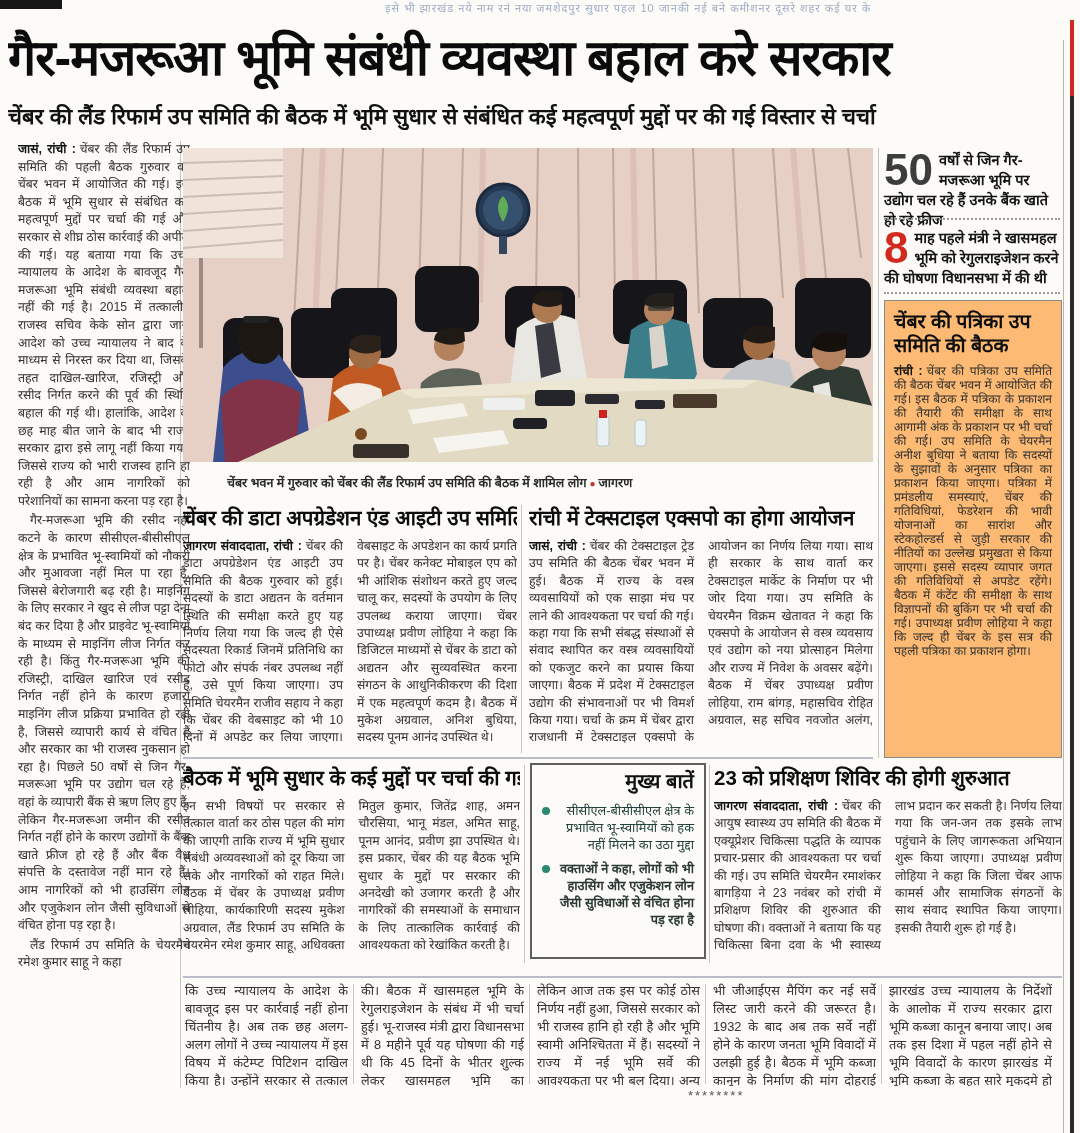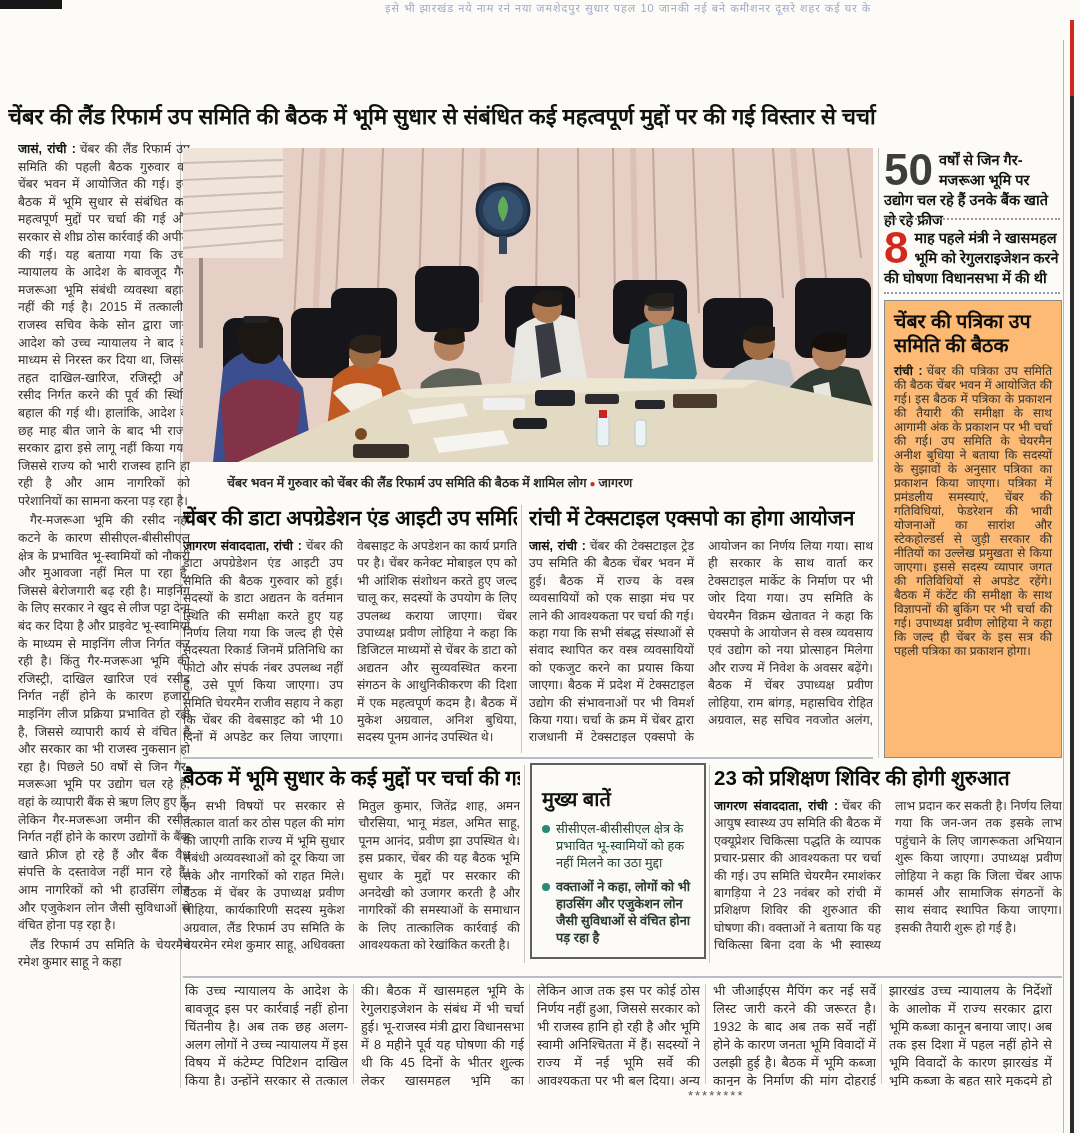--- a/index.html
+++ b/index.html
@@ -36,21 +36,21 @@
   .hl .txt { font-size:14.5px; font-weight:700; line-height:20px; color:#151515; }
   .dotted { position:absolute; left:884px; width:176px; border-top:2px dotted #9a9a9a; }
   .sidebox { position:absolute; left:884px; top:300px; width:178px; height:458px; border:1px solid #8a8a8a; padding:8px 9px; overflow:hidden; background:#fdba74; }
   .sidebox h3 { font-size:19.5px; line-height:24px; font-weight:800; color:#0e0e0e; margin-bottom:7px; }
   .sidebox .body { font-size:12px; line-height:14px; text-align:justify; color:#33322f; }
   
   .section { position:absolute; overflow:hidden; }
   .section h2 { font-size:20.5px; font-weight:800; color:#0d0d0d; white-space:nowrap; overflow:hidden; margin-bottom:7px; }
   .section .cols { column-gap:14px; font-size:12.3px; line-height:17.4px; text-align:justify; color:#33322f; column-count:2; column-fill:auto; overflow:hidden; }
   
-  .keybox { position:absolute; left:530px; top:763px; width:176px; height:196px; border:2px solid #5e5e5e; padding:20px 10px; overflow:hidden; }
+  .keybox { position:absolute; left:530px; top:763px; width:176px; height:196px; border:2px solid #5e5e5e; padding:2px 10px; overflow:hidden;text-align:right; }
   .keybox h3 { font-size:20px; font-weight:800; color:#111; margin-bottom:8px; }
   .kp { display:flex; gap:6px; margin-bottom:7px; }
   .kp .dot { width:8px; height:8px; border-radius:50%; background:#2c8a74; flex:0 0 8px; margin-top:5px; }
   .kp .t { font-size:12.8px; line-height:17px; color:#24423c; font-weight:400; }
   .kp .t.normal { font-weight:600; color:#2c3a36; }
   
   .bcol { position:absolute; top:982px; width:163px; height:104px; overflow:hidden;
           font-size:12.8px; line-height:18px; text-align:justify; color:#33322f; }
   .stars { position:absolute; left:688px; top:1088px; font-size:13px; letter-spacing:2px; color:#555; }
   
@@ -61,20 +61,21 @@
 </head>
 <body>
 
 <div class="page">
 
   <div class="masthead">
     <div class="mast-bar"></div>
     <div class="mast-frag">इसे भी झारखंड नये नाम रनं    नया जमशेदपुर सुधार पहल 10    जानकी नई बने कमीशनर    दूसरे शहर कई घर के</div>
   </div>
 
+  <h1 class="headline">गैर-मजरूआ भूमि संबंधी व्यवस्था बहाल करे सरकार</h1>
   <div class="subheadline">चेंबर की लैंड रिफार्म उप समिति की बैठक में भूमि सुधार से संबंधित कई महत्वपूर्ण मुद्दों पर की गई विस्तार से चर्चा</div>
 
   <div class="vrule" style="left:180px; top:141px; height:947px;"></div>
   <div class="vrule" style="left:878px; top:148px; height:610px;"></div>
   <div class="vrule" style="left:521px; top:505px; height:248px;"></div>
   <div class="vrule" style="left:524px; top:765px; height:198px;"></div>
   <div class="vrule" style="left:709px; top:765px; height:198px;"></div>
   <div class="hrule" style="left:183px; top:757px; width:690px;"></div>
   <div class="hrule" style="left:183px; top:976px; width:879px;"></div>
   <div class="vrule" style="left:353px; top:984px; height:100px;"></div>

